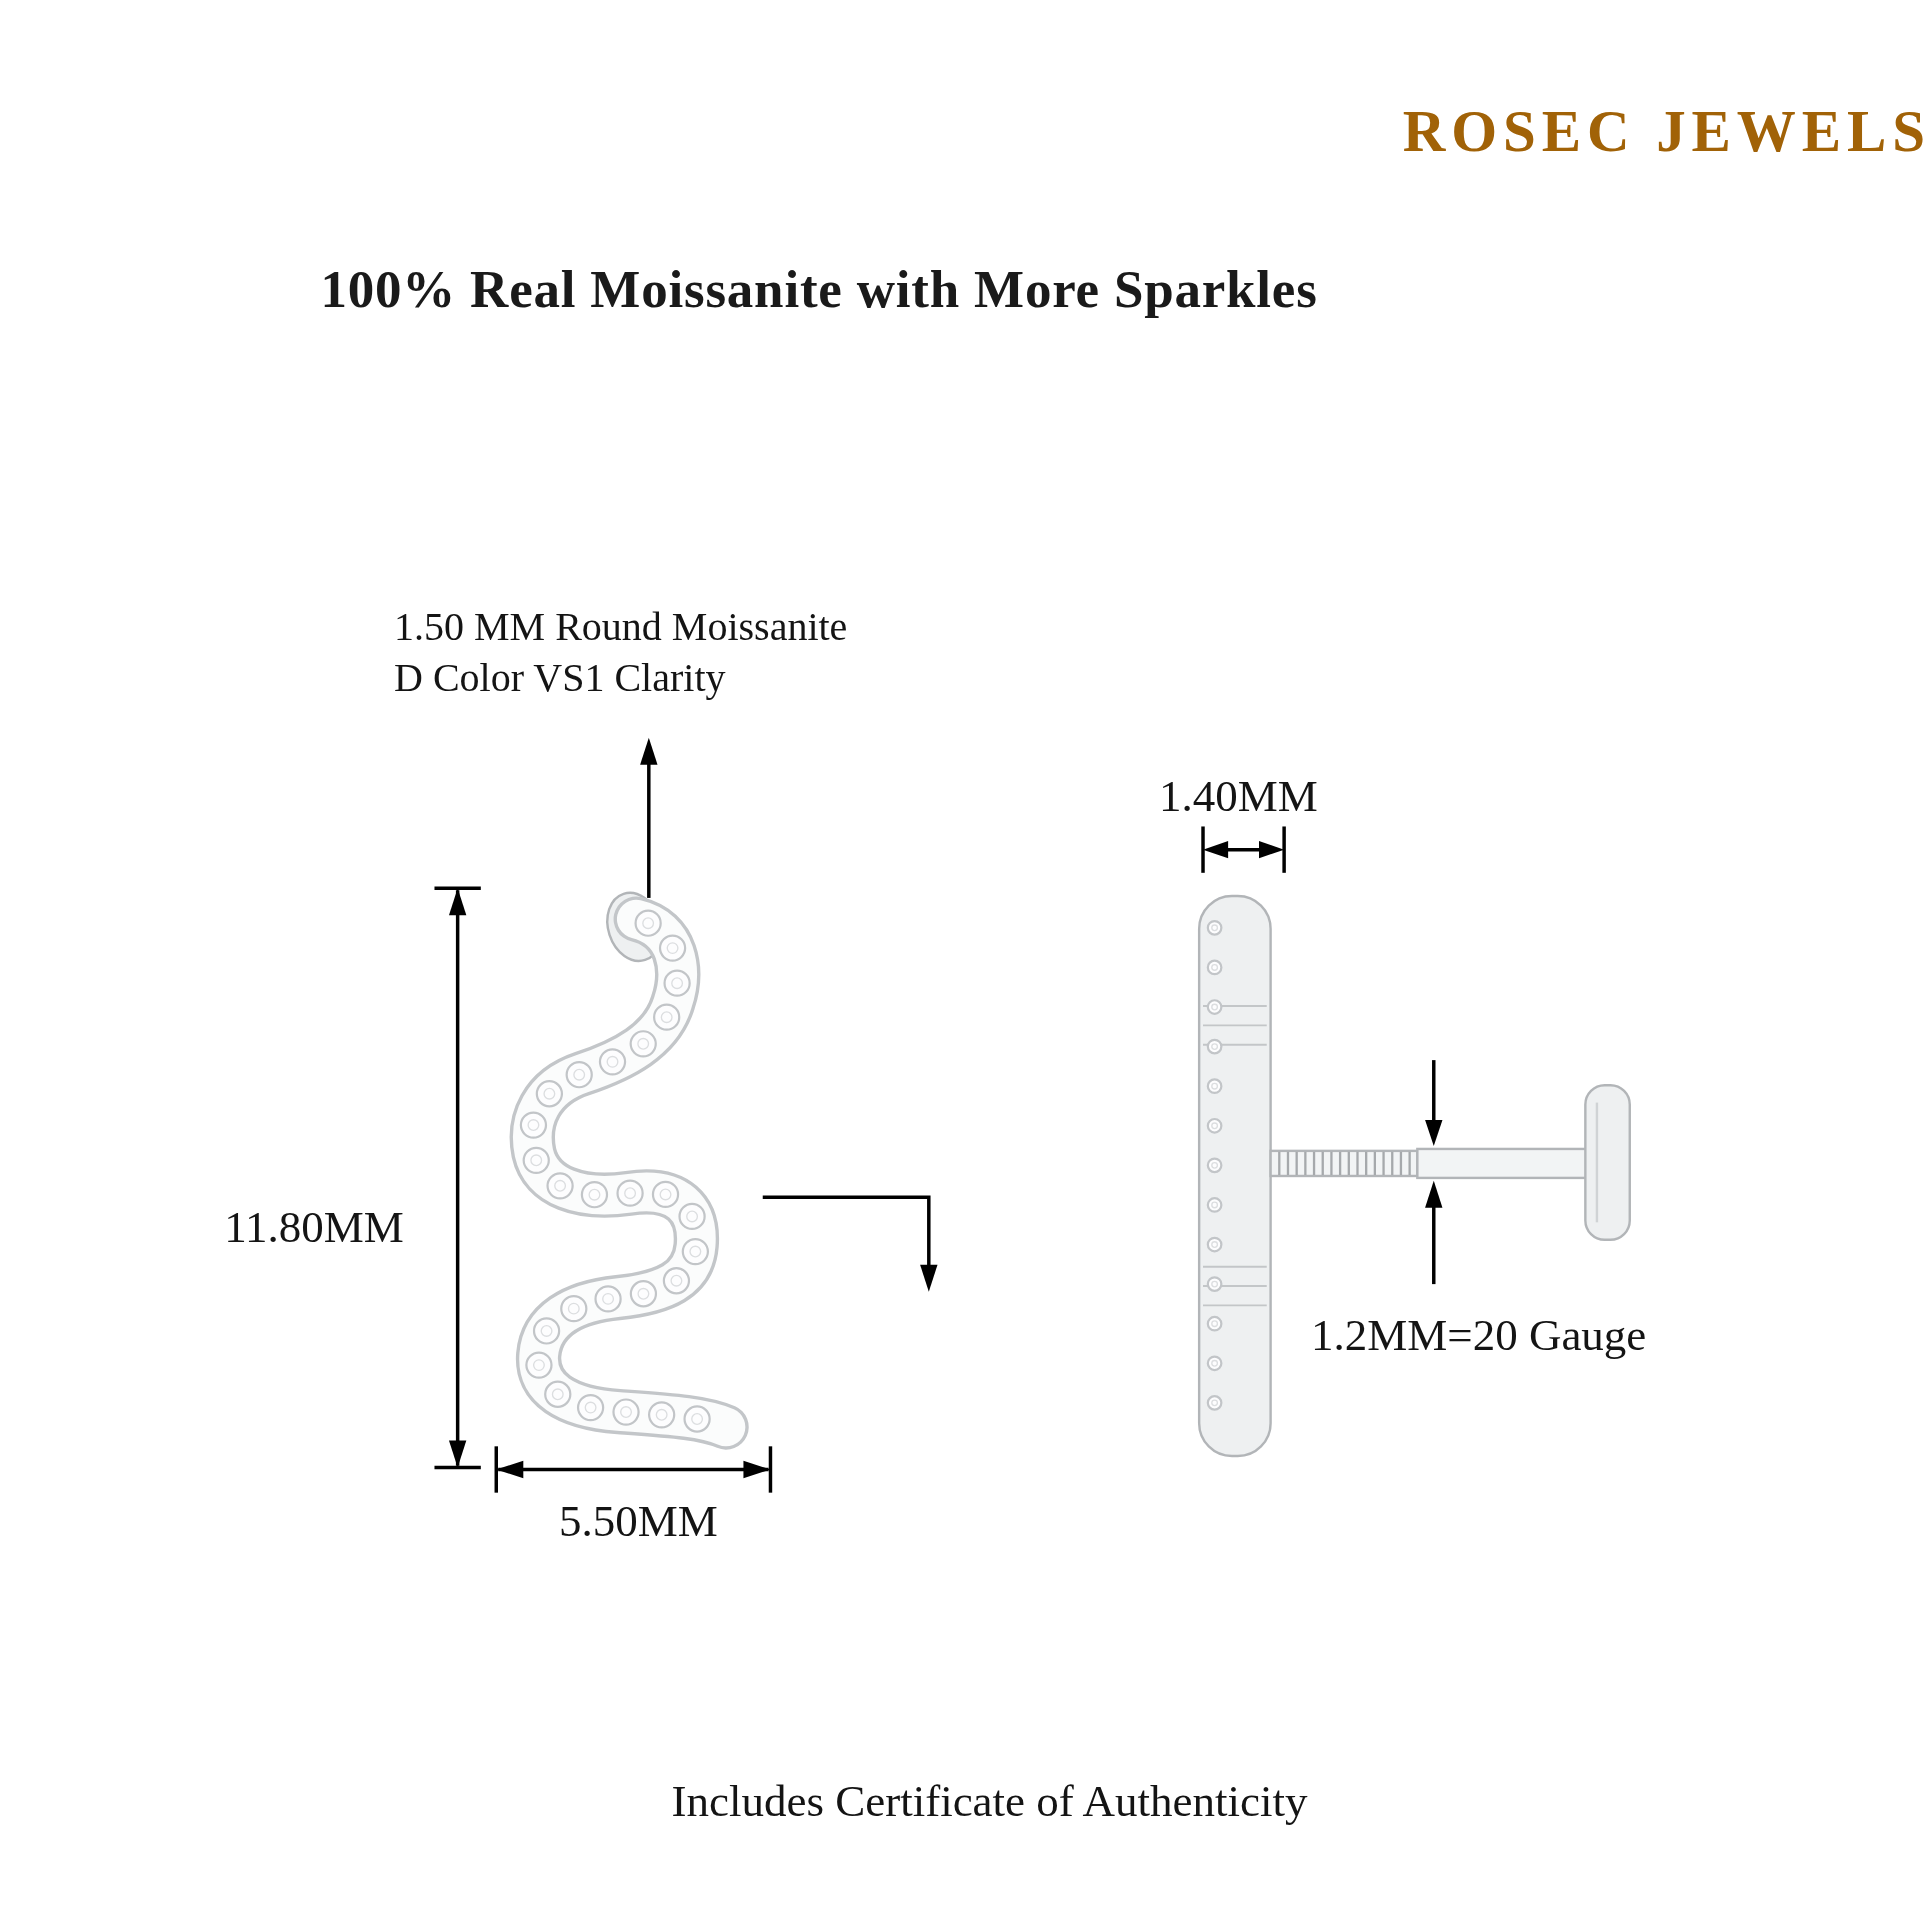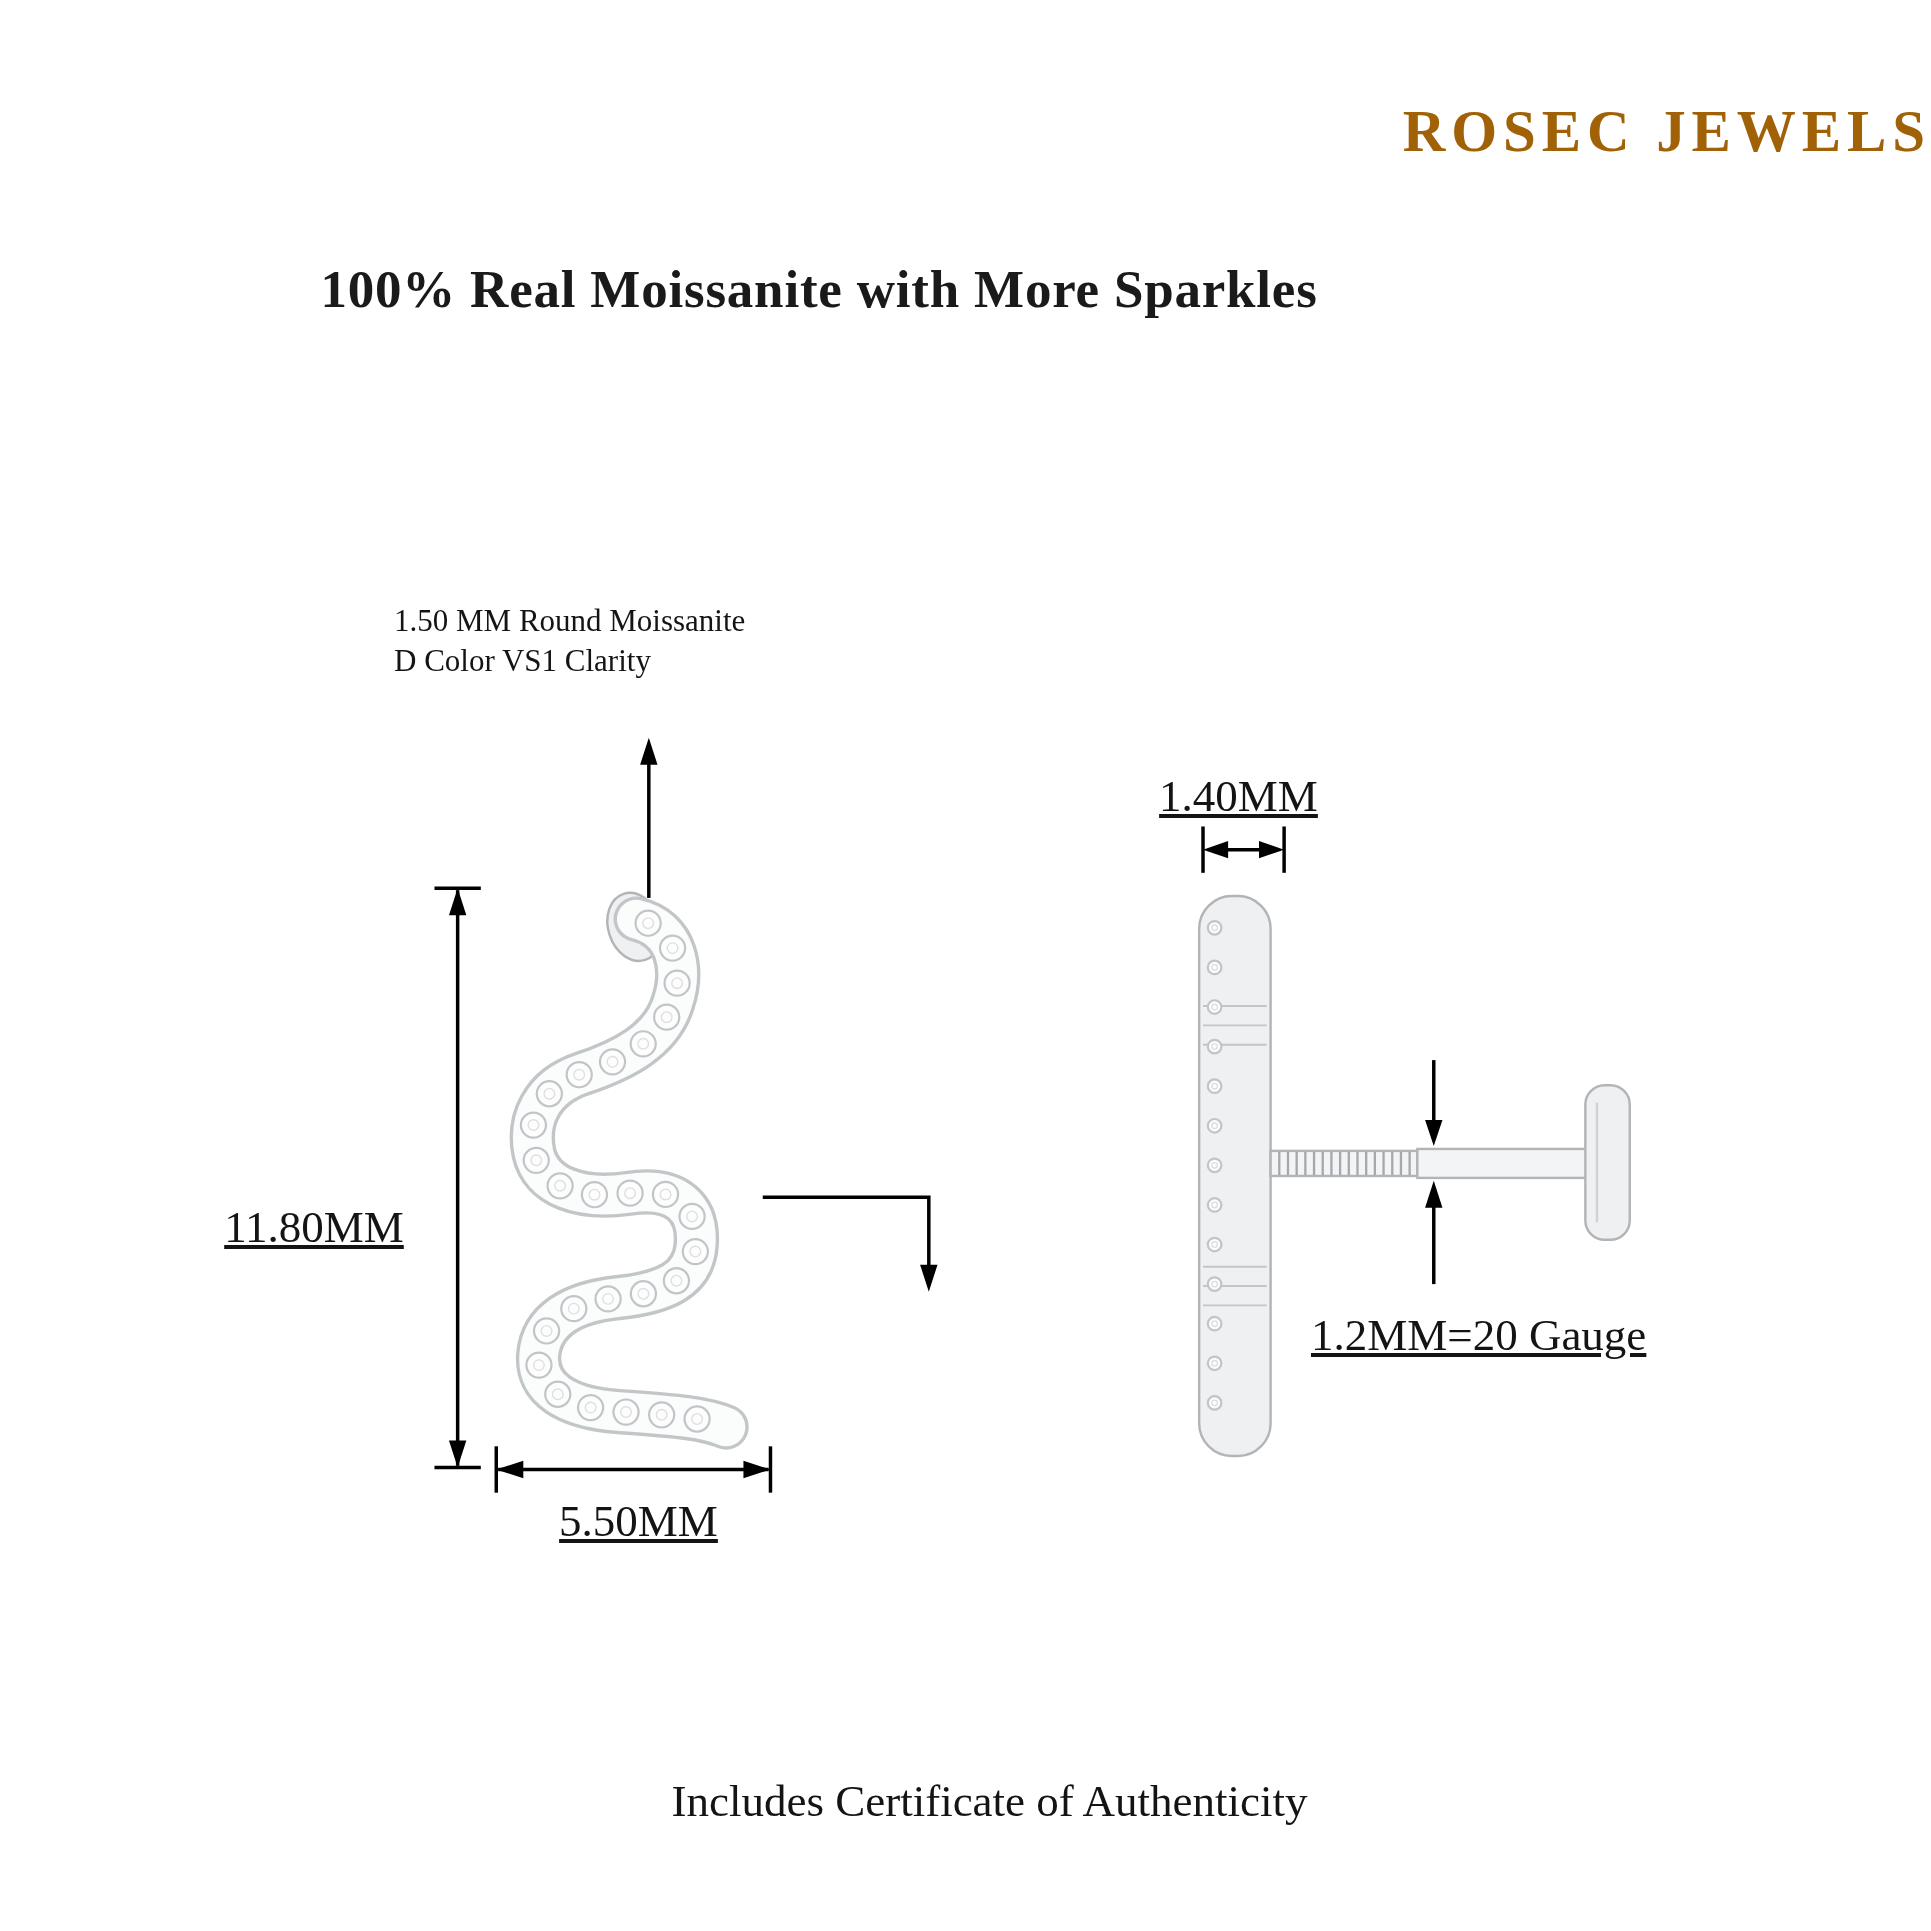--- a/index.html
+++ b/index.html
@@ -15,23 +15,23 @@
   .txt{position:absolute;white-space:nowrap;}
   .brand{
     top:97px;left:0;width:1931px;text-align:right;
     font-size:59px;font-weight:700;letter-spacing:0.10em;color:#a16207;
   }
   .tagline{
     top:259px;left:0;width:1638px;text-align:center;
     font-size:53px;font-weight:600;letter-spacing:0.015em;color:#1a1a1a;
   }
   .stone-note{
-    top:601px;left:394px;font-size:31px;line-height:1.28;color:#141414;
-  }
-  .dim{font-size:45px;color:#141414;text-decoration:underline;}
+    top:601px;left:394px;font-size:40px;line-height:1.28;color:#141414;
+  }
+  .dim{font-size:45px;color:#141414;}
   .height-label{top:1170px;left:198px;width:232px;text-align:center;margin-top:31px;}
   .width-label{top:1495px;left:518px;width:241px;text-align:center;}
   .prong-label{top:1305px;left:794px;width:328px;text-align:center;}
   .postwidth-label{top:770px;left:1118px;width:241px;text-align:center;}
   .gauge-label{top:1309px;left:1311px;width:425px;text-align:left;}
   .footer-note{
     top:1775px;left:0;width:1931px;text-align:center;
     font-size:45px;color:#141414;padding-left:24px;
   }
   

